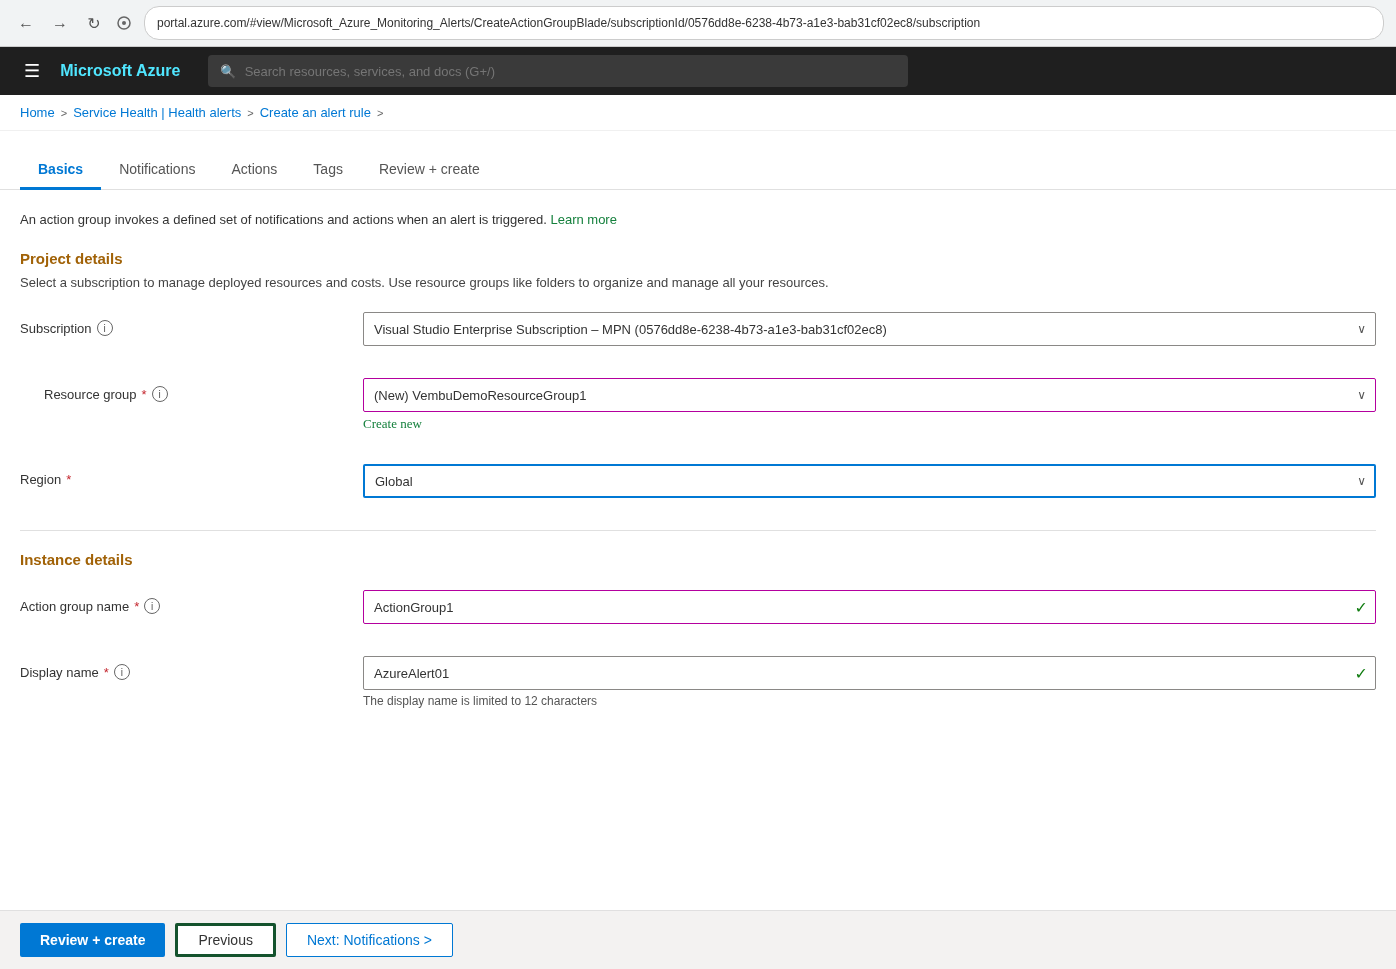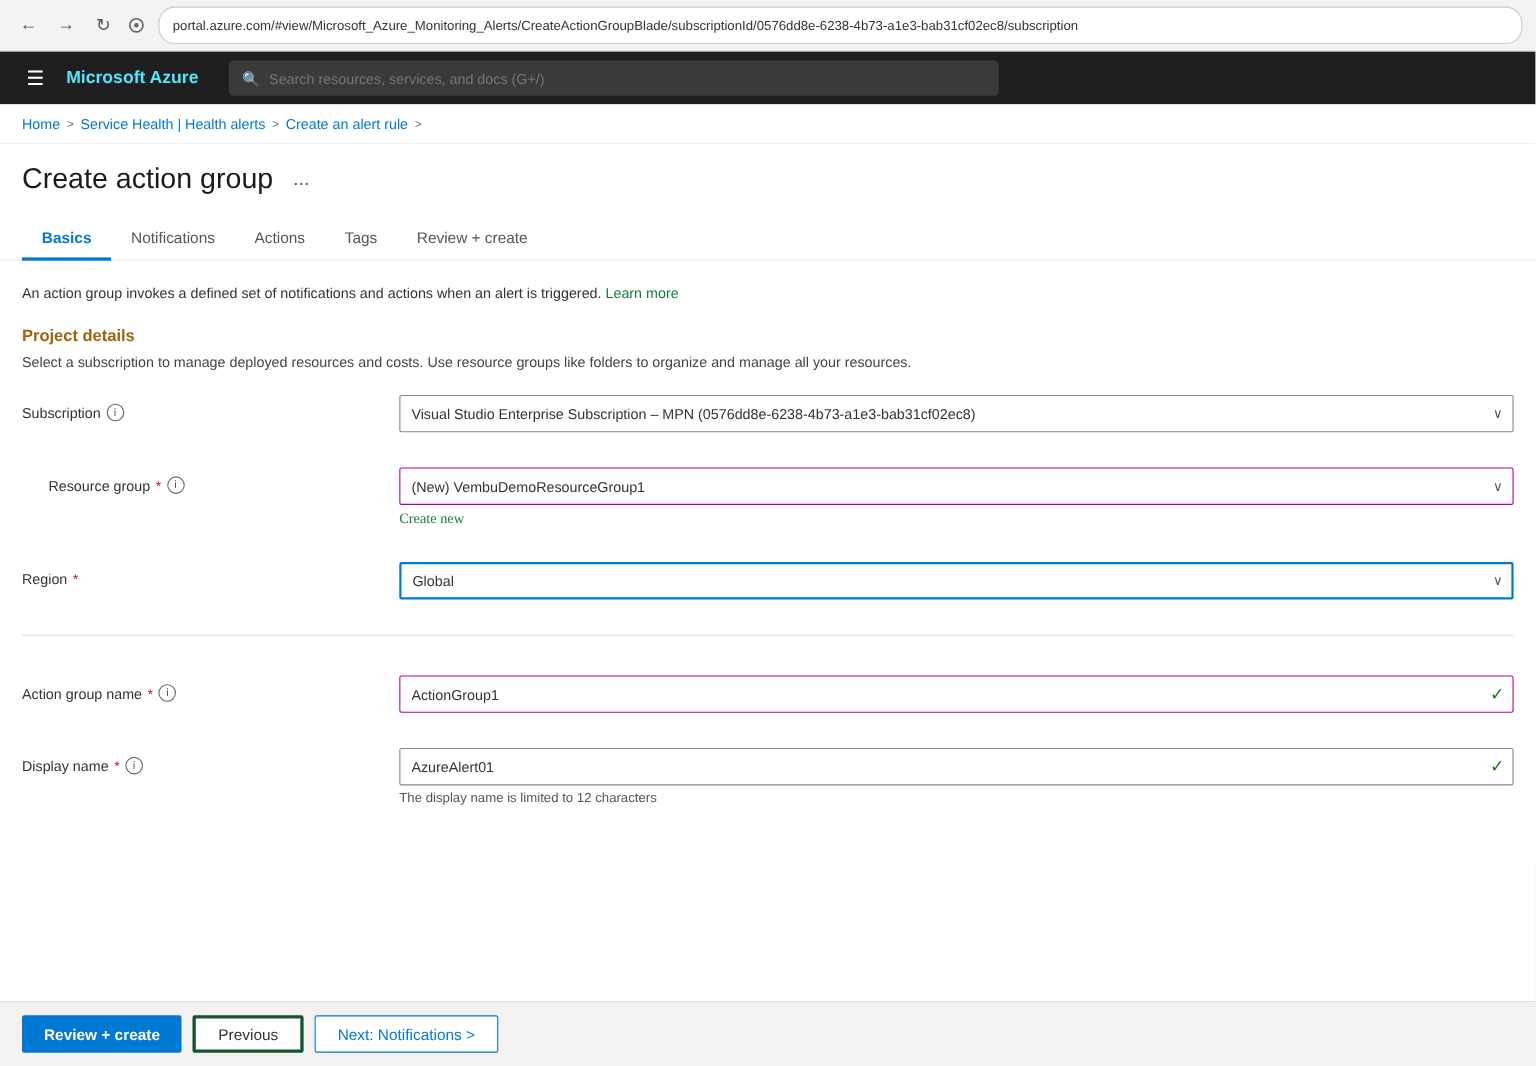--- a/index.html
+++ b/index.html
@@ -237,24 +237,20 @@
 
   <div class="breadcrumb">
     <a href="#">Home</a>
     <span class="breadcrumb-sep">&gt;</span>
     <a href="#">Service Health | Health alerts</a>
     <span class="breadcrumb-sep">&gt;</span>
     <a href="#">Create an alert rule</a>
     <span class="breadcrumb-sep">&gt;</span>
   </div>
 
-  <div class="page-header">
-    <h1 class="page-title">Create action group</h1>
-    <button class="page-menu-btn">...</button>
-  </div>
 
   <div class="tabs-bar">
     <div class="tab active">Basics</div>
     <div class="tab">Notifications</div>
     <div class="tab">Actions</div>
     <div class="tab">Tags</div>
     <div class="tab">Review + create</div>
   </div>
 
   <div class="content-area">
@@ -306,20 +302,21 @@
         <div class="select-wrapper">
           <select class="focused-border" style="border-color:#0078d4; border-width:2px;">
             <option>Global</option>
           </select>
         </div>
       </div>
     </div>
 
     <div class="separator"></div>
 
+    <div class="section-title">Instance details</div>
 
     <div style="height:16px;"></div>
 
     <div class="form-row">
       <div class="form-label">
         <span>Action group name</span>
         <span class="required">*</span>
         <span class="info-icon">i</span>
       </div>
       <div class="form-control-wrap">

